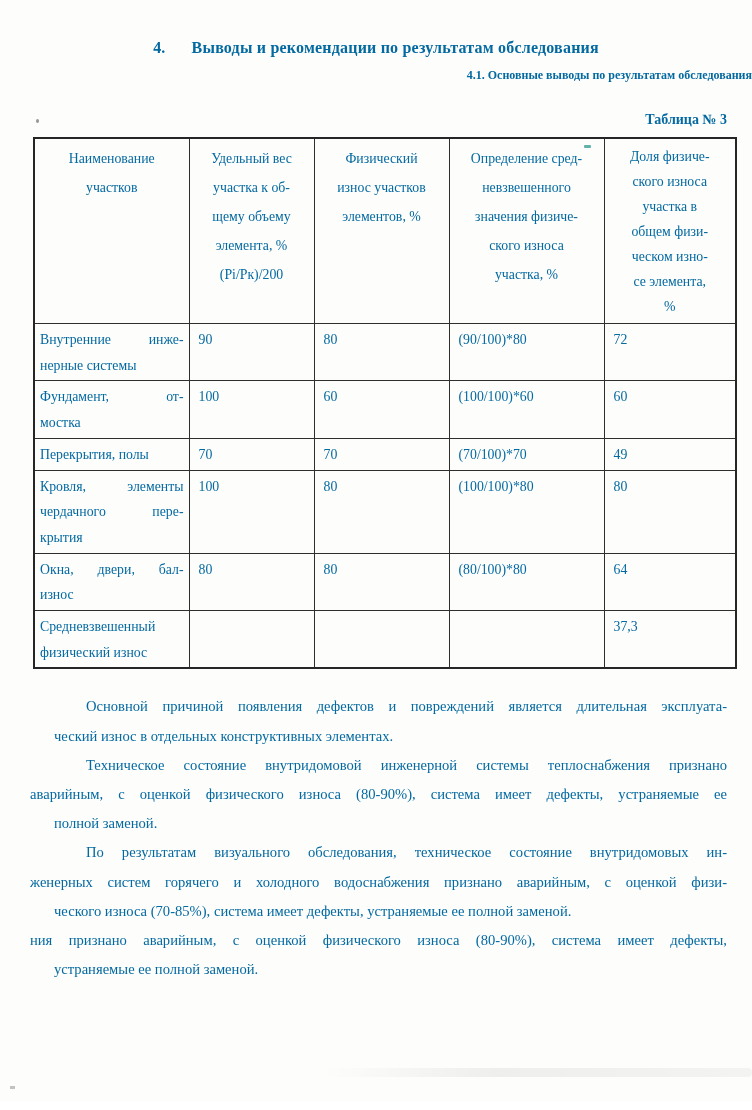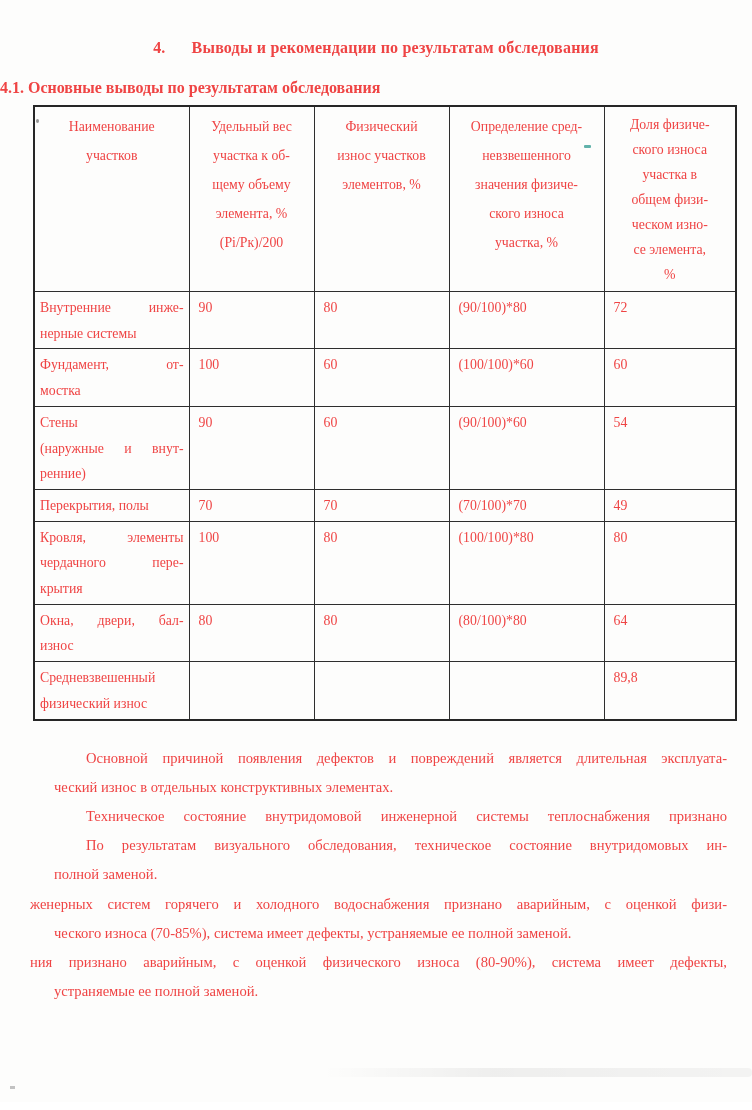--- a/index.html
+++ b/index.html
@@ -2,39 +2,39 @@
 <html lang="ru"><head>
 <meta charset="utf-8">
 <style>
   html,body{margin:0;padding:0;}
   body{background:#ffffff;}
   .page{
     position:relative;
     width:752px;height:1102px;
     background:#fdfdfc;
     font-family:"Liberation Serif","DejaVu Serif",serif;
-    color:#ef4444;
+    color:#0369a1;
     overflow:hidden;
     box-sizing:border-box;
     padding-top:37px;
   }
   
   .heading{
     text-align:center;
     font-weight:bold;
     font-size:16px;
     letter-spacing:.2px;
     line-height:21px;
   }
   .heading .num{margin-right:26px;}
   .subheading{
-    text-align:left;
+    text-align:right;
     font-weight:bold;
-    font-size:16px;
-    margin-top:20px;
+    font-size:12px;
+    margin-top:8px;
     line-height:19px;
   }
   .caption{
     width:727px;
     text-align:right;
     font-weight:bold;
     font-size:14px;
     margin-top:26px;
     line-height:18px;
   }
@@ -106,20 +106,21 @@
 <body>
 
 <div class="page">
 
   <div class="heading">
     <span class="num">4.</span><span>Выводы и рекомендации по результатам обследования</span>
   </div>
 
   <div class="subheading">4.1. Основные выводы по результатам обследования</div>
 
+  <div class="caption">Таблица № 3</div>
 
   <table class="wear">
     <colgroup>
       <col class="c0">
         <col class="c1">
         <col class="c2">
         <col class="c3">
         <col class="c4">
     </colgroup>
     <thead>
@@ -190,39 +191,20 @@
           </td>
           <td class="num-cell c3">
             <div class="cline">(100/100)*60</div>
           </td>
           <td class="num-cell c4">
             <div class="cline">60</div>
           </td>
         </tr>
         <tr>
           <td class="name-cell c0">
-            <div class="cline just">Стены</div>
-            <div class="cline just">(наружные и внут-</div>
-            <div class="cline">ренние)</div>
-          </td>
-          <td class="num-cell c1">
-            <div class="cline">90</div>
-          </td>
-          <td class="num-cell c2">
-            <div class="cline">60</div>
-          </td>
-          <td class="num-cell c3">
-            <div class="cline">(90/100)*60</div>
-          </td>
-          <td class="num-cell c4">
-            <div class="cline">54</div>
-          </td>
-        </tr>
-        <tr>
-          <td class="name-cell c0">
             <div class="cline">Перекрытия, полы</div>
           </td>
           <td class="num-cell c1">
             <div class="cline">70</div>
           </td>
           <td class="num-cell c2">
             <div class="cline">70</div>
           </td>
           <td class="num-cell c3">
             <div class="cline">(70/100)*70</div>
@@ -270,32 +252,33 @@
         </tr>
         <tr>
           <td class="name-cell c0">
             <div class="cline just">Средневзвешенный</div>
             <div class="cline">физический износ</div>
           </td>
           <td class="num-cell c1"></td>
           <td class="num-cell c2"></td>
           <td class="num-cell c3"></td>
           <td class="num-cell c4">
-            <div class="cline">89,8</div>
+            <div class="cline">37,3</div>
           </td>
         </tr>
       </tbody>
   </table>
 
   <div class="bodytext">
       <div class="pline indent">Основной причиной появления дефектов и повреждений является длительная эксплуата-</div>
       <div class="pline last">ческий износ в отдельных конструктивных элементах.</div>
       <div class="pline indent">Техническое состояние внутридомовой инженерной системы теплоснабжения признано</div>
+      <div class="pline">аварийным, с оценкой физического износа (80-90%), система имеет дефекты, устраняемые ее</div>
+      <div class="pline last">полной заменой.</div>
       <div class="pline indent">По результатам визуального обследования, техническое состояние внутридомовых ин-</div>
-      <div class="pline last">полной заменой.</div>
       <div class="pline">женерных систем горячего и холодного водоснабжения признано аварийным, с оценкой физи-</div>
       <div class="pline last">ческого износа (70-85%), система имеет дефекты, устраняемые ее полной заменой.</div>
       <div class="pline">ния признано аварийным, с оценкой физического износа (80-90%), система имеет дефекты,</div>
       <div class="pline last">устраняемые ее полной заменой.</div>
     </div>
 
   <div class="artifact speck-dot"></div>
   <div class="artifact speck-teal"></div>
   <div class="artifact smudge"></div>
   <div class="artifact speck-b"></div>

